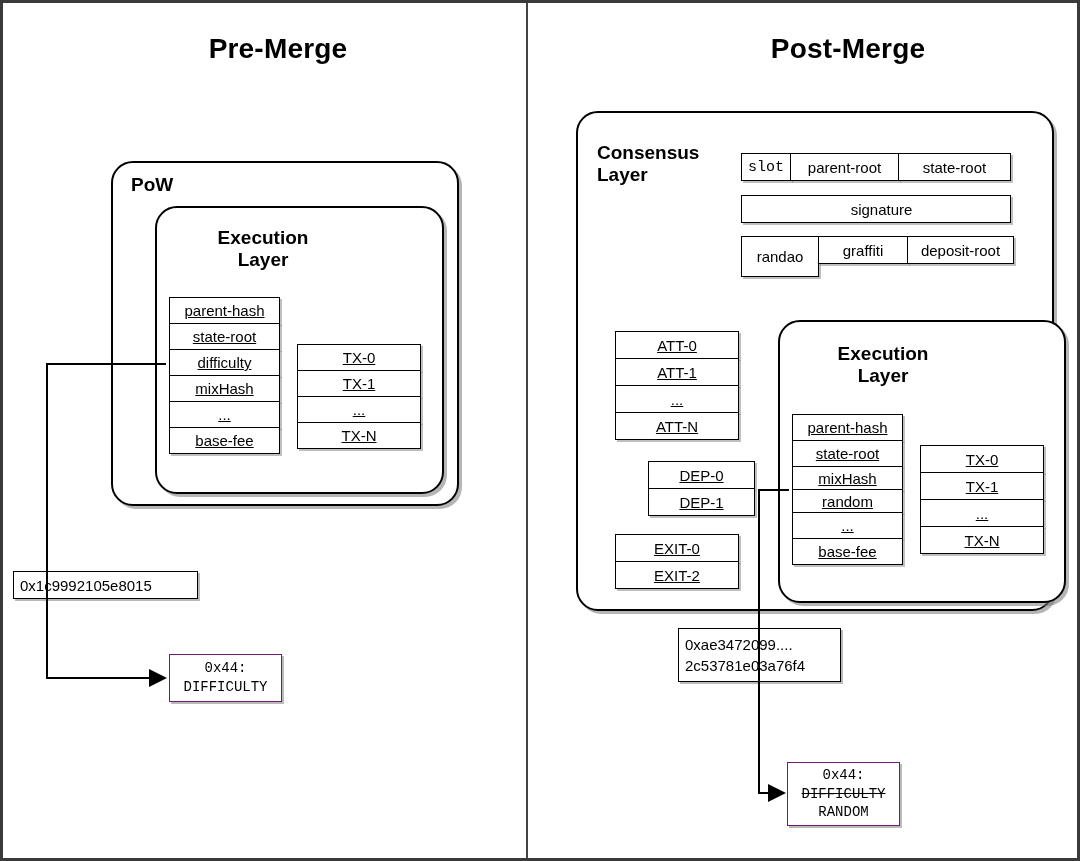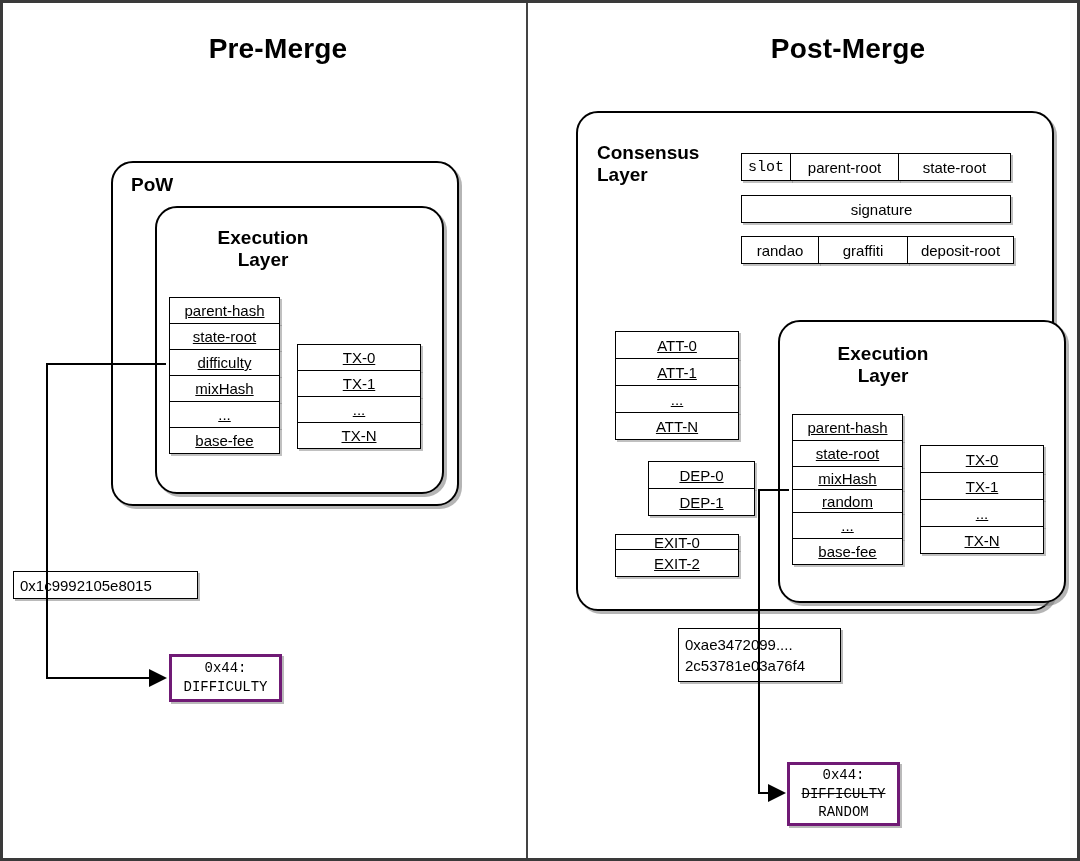--- a/index.html
+++ b/index.html
@@ -78,21 +78,21 @@
     position: absolute;
     border: 1px solid #000;
     background: #fff;
     box-sizing: border-box;
     font-size: 15px;
     padding: 4px 6px;
     box-shadow: 2px 2px 0 0 rgba(130,130,130,0.55);
   }
   .opbox {
     position: absolute;
-    border: 3px solid #701a75;
+    border: 1px solid #701a75;
     background: #fff;
     box-sizing: border-box;
     display: flex;
     flex-direction: column;
     align-items: center;
     justify-content: center;
     box-shadow: 2px 2px 0 0 rgba(130,130,130,0.55);
     font-family: "Liberation Mono", monospace;
     font-size: 14px;
     line-height: 1.35;
@@ -155,38 +155,38 @@
   <div class="rrect shadow" style="left:573px; top:108px; width:478px; height:500px;"></div>
   <div class="box-label" style="left:594px; top:139px; width:130px;">Consensus
 Layer</div>
 
   <div class="cell" style="left:738px; top:150px; width:50px; height:28px;font-family:Liberation Mono, monospace;">slot</div>
   <div class="cell" style="left:787px; top:150px; width:109px; height:28px;">parent-root</div>
   <div class="cell" style="left:895px; top:150px; width:113px; height:28px;">state-root</div>
 
   <div class="cell" style="left:738px; top:192px; width:270px; height:28px;padding-left:11px;">signature</div>
 
-  <div class="cell" style="left:738px; top:233px; width:78px; height:28px;text-align:right;">randao</div>
+  <div class="cell" style="left:738px; top:233px; width:78px; height:41px;text-align:right;">randao</div>
   <div class="cell" style="left:815px; top:233px; width:90px; height:28px;text-align:right;">graffiti</div>
   <div class="cell" style="left:904px; top:233px; width:107px; height:28px;">deposit-root</div>
 
   <div class="stack" style="left:612px; top:328px; width:124px;">
     <div class="cell" style="height:28px;">ATT-0</div>
     <div class="cell" style="height:28px; margin-top:-1px;">ATT-1</div>
     <div class="cell" style="height:28px; margin-top:-1px;">...</div>
     <div class="cell" style="height:28px; margin-top:-1px;">ATT-N</div>
   </div>
 
   <div class="stack" style="left:612px; top:458px; width:107px;padding-left:33px;">
     <div class="cell" style="height:28px;">DEP-0</div>
     <div class="cell" style="height:28px; margin-top:-1px;">DEP-1</div>
   </div>
 
   <div class="stack" style="left:612px; top:531px; width:124px;">
-    <div class="cell" style="height:16px;">EXIT-0</div>
+    <div class="cell" style="height:28px;">EXIT-0</div>
     <div class="cell" style="height:28px; margin-top:-1px;">EXIT-2</div>
   </div>
 
   <div class="rrect shadow" style="left:775px; top:317px; width:288px; height:283px;"></div>
   <div class="box-label" style="left:805px; top:340px; width:150px; text-align:center;">Execution
 Layer</div>
 
   <div class="stack" style="left:789px; top:411px; width:111px;">
     <div class="cell" style="height:27px;">parent-hash</div>
     <div class="cell" style="height:27px; margin-top:-1px;">state-root</div>

